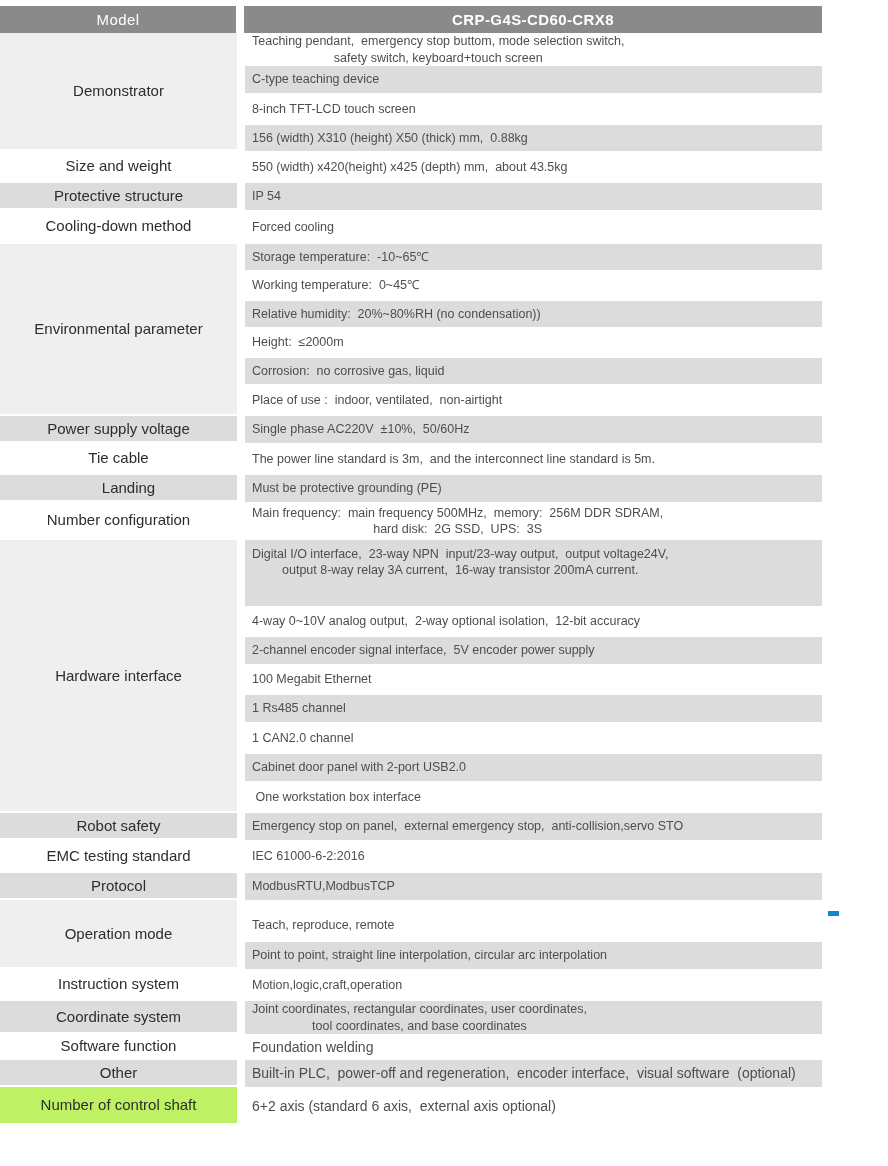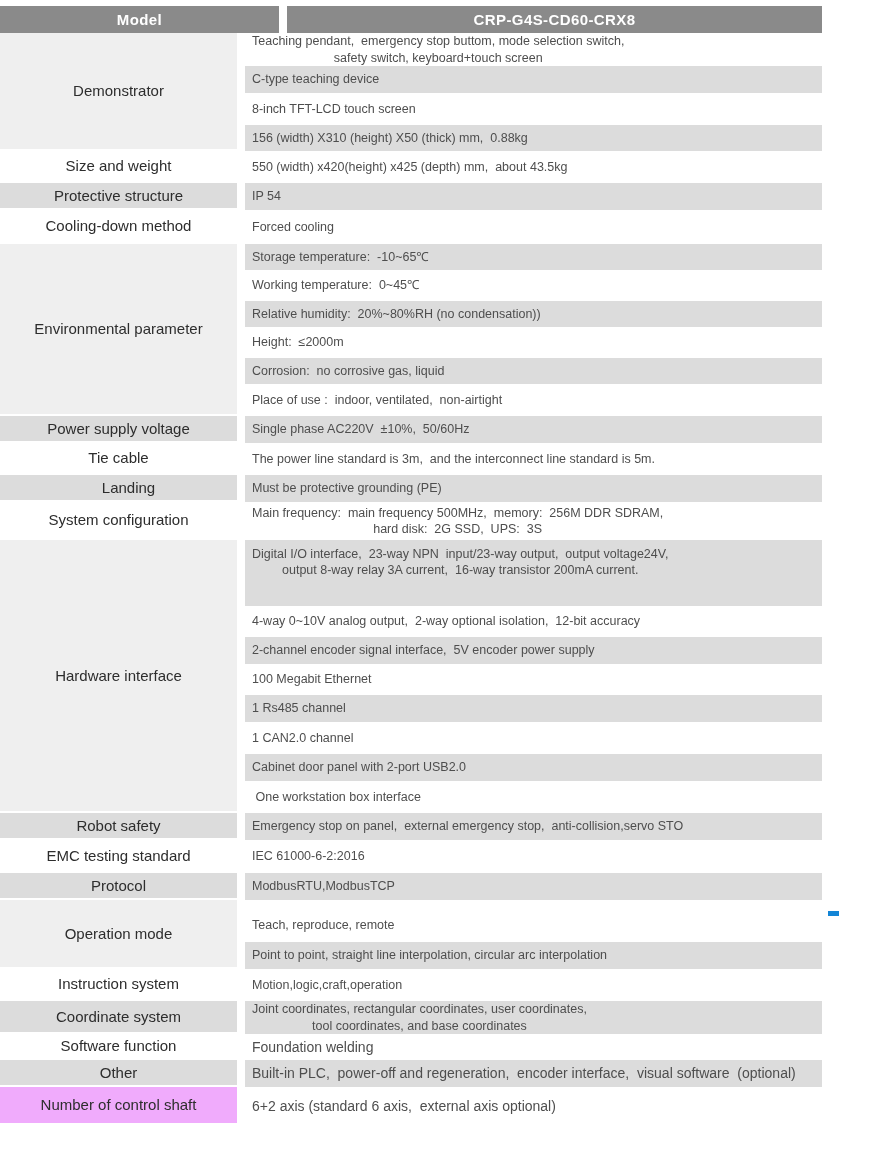--- a/index.html
+++ b/index.html
@@ -12,22 +12,22 @@
   body{
     width:888px;height:1166px;
     background:#ffffff;
     font-family:"Liberation Sans", sans-serif;
     position:relative;
     overflow:hidden;
   }
   .table{position:absolute;top:6px;left:0;width:822px;}
   .hdr{display:flex;height:27px;}
   .hdr-l{
-    width:279px;margin-right:8px;background:var(--hdr);
-    color:#fff;font-weight:bold;font-size:15px;letter-spacing:.4px;
+    width:236px;margin-right:8px;background:var(--hdr);
+    color:#fff;font-weight:normal;font-size:15px;letter-spacing:.4px;
     display:flex;align-items:center;justify-content:center;
   }
   .hdr-r{
     flex:1;background:var(--hdr);
     color:#fff;font-weight:bold;font-size:15px;letter-spacing:.4px;
     display:flex;align-items:center;justify-content:center;
   }
   .section{display:flex;}
   .label{
     width:237px;margin-right:8px;box-sizing:border-box;
@@ -111,21 +111,21 @@
           <div class="vrow" style="height: 32px;">The power line standard is 3m,  and the interconnect line standard is 5m.</div>
         </div>
       </div>
       <div class="section">
         <div class="label" style="background: var(--gray); padding-left: 20px;">Landing</div>
         <div class="values">
           <div class="vrow gray" style="height: 27px;">Must be protective grounding (PE)</div>
         </div>
       </div>
       <div class="section">
-        <div class="label" style="background: rgb(255, 255, 255);">System configuration</div>
+        <div class="label" style="background: rgb(255, 255, 255);">Number configuration</div>
         <div class="values">
           <div class="vrow" style="height: 38px;">Main frequency:  main frequency 500MHz,  memory:  256M DDR SDRAM,
 hard disk:  2G SSD,  UPS:  3S</div>
         </div>
       </div>
       <div class="section">
         <div class="label" style="background: var(--light);">Hardware interface</div>
         <div class="values">
           <div class="vrow gray top" style="height: 66px;">Digital I/O interface,  23-way NPN  input/23-way output,  output voltage24V,
 output 8-way relay 3A current,  16-way transistor 200mA current.</div>
@@ -182,21 +182,21 @@
           <div class="vrow small" style="height: 26px;">Foundation welding</div>
         </div>
       </div>
       <div class="section">
         <div class="label" style="background: var(--gray);">Other</div>
         <div class="values">
           <div class="vrow gray small" style="height: 27px;">Built-in PLC,  power-off and regeneration,  encoder interface,  visual software  (optional)</div>
         </div>
       </div>
       <div class="section">
-        <div class="label" style="background: #f0abfc; text-align: right;">Number of control shaft</div>
+        <div class="label" style="background: #bef264; text-align: right;">Number of control shaft</div>
         <div class="values">
           <div class="vrow small" style="height: 38px;">6+2 axis (standard 6 axis,  external axis optional)</div>
         </div>
       </div>
     </div>
 </div>
 
 <div class="blue-dash"></div>
 
 </body></html>

